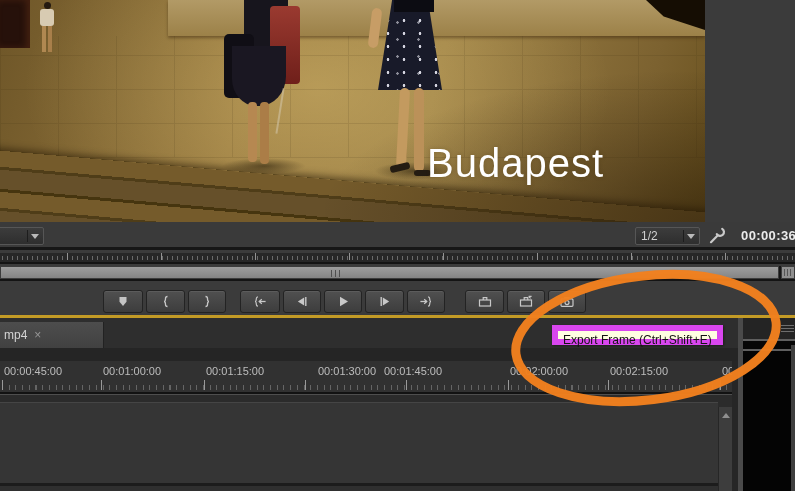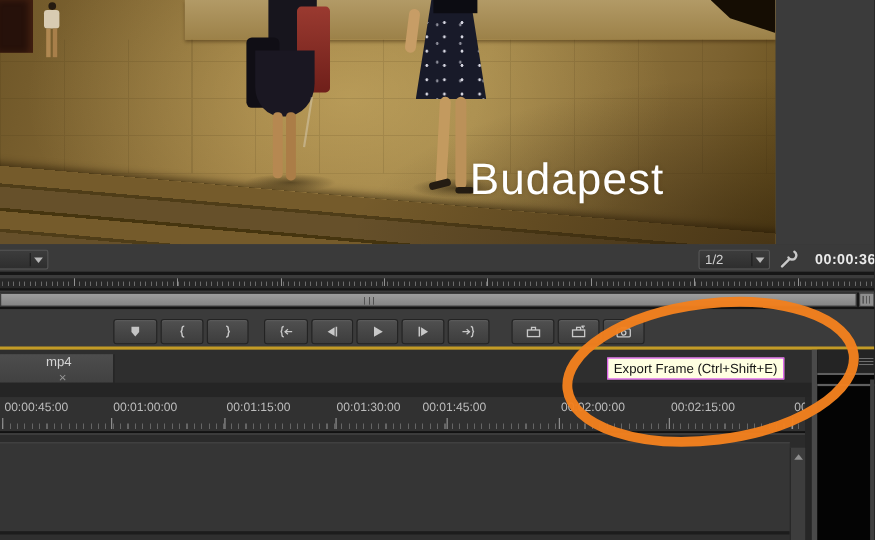--- a/index.html
+++ b/index.html
@@ -88,21 +88,21 @@
   .transport{position:absolute;left:0;top:279px;width:795px;height:36px;background:#3b3b3b;border-top:2px solid #141414;}
   .btn{position:absolute;top:9px;height:23px;background:linear-gradient(#505050,#3d3d3d);
        border:1px solid #232323;border-radius:3px;display:flex;align-items:center;justify-content:center;
        box-shadow:inset 0 1px 0 rgba(255,255,255,.07);}
   .btn svg{display:block;}
   .focus-line{position:absolute;left:0;top:315px;width:795px;height:3px;background:#c39b26;}
 
   
   .tabbar{position:absolute;left:0;top:318px;width:795px;height:30px;background:#2e2e2e;}
   .tab{position:absolute;left:0;top:4px;width:104px;height:26px;background:linear-gradient(#4d4d4d,#414141);
-       border-right:1px solid #222;display:flex;align-items:center;font-size:12px;color:#d4d4d4;padding-left:4px;flex-direction:column;}
+       border-right:1px solid #222;display:flex;align-items:center;font-size:12px;color:#d4d4d4;padding-left:4px;}
   .tab .close{margin-left:7px;color:#969696;font-size:12px;}
   .tl{position:absolute;left:0;top:348px;width:738px;height:143px;background:#2b2b2b;}
   .tl-top{position:absolute;left:0;top:0;width:100%;height:13px;background:#252525;}
   .tl-ruler{position:absolute;left:0;top:13px;width:732px;height:31px;background:#313131;overflow:hidden;}
   .rl{position:absolute;top:4px;font-size:11px;color:#bdbdbd;white-space:nowrap;}
   .minor-ticks{position:absolute;left:2px;right:0;bottom:2px;height:5px;
                background:repeating-linear-gradient(90deg,#656565 0 1px,transparent 1px 6.7px);}
   .mt{position:absolute;bottom:2px;width:1px;height:10px;background:#9a9a9a;}
   .tl-sep{position:absolute;left:0;top:44px;width:732px;height:2px;background:#121212;}
   .tl-sep2{position:absolute;left:0;top:46px;width:732px;height:1px;background:#4e4e4e;}
@@ -120,21 +120,21 @@
   .rp-top{position:absolute;left:0;top:0;width:100%;height:21px;background:#242424;}
   .rp-line1{position:absolute;left:0;top:21px;width:100%;height:2px;background:#5f5f5f;}
   .rp-mid{position:absolute;left:0;top:23px;width:100%;height:8px;background:#060606;}
   .rp-line2{position:absolute;left:0;top:31px;width:100%;height:2px;background:#5f5f5f;}
   .rp-grip{position:absolute;left:38px;top:5px;width:13px;height:9px;
            background:repeating-linear-gradient(0deg,#6e6e6e 0 1px,transparent 1px 3px);}
   .rp-border{position:absolute;right:0;top:27px;bottom:0;width:4px;background:#3f3f3f;}
 
   
   .tooltip{position:absolute;left:552px;top:325px;height:20px;line-height:18px;padding:0 5px;
-           background:#ffffe1;border:1px solid #d946ef;font-size:12px;color:#141414;white-space:nowrap;z-index:40;
+           background:#ffffe1;border:6px solid #d946ef;font-size:12px;color:#141414;white-space:nowrap;z-index:40;
            box-shadow:1px 1px 2px rgba(0,0,0,.35);}
   .anno{position:absolute;left:0;top:0;z-index:50;pointer-events:none;}
 </style>
 </head>
 <body>
 
 <div class="stage">
 
   <div class="video">
     <div class="v-glow"></div>
@@ -282,21 +282,21 @@
       <span class="close">×</span>
     </div>
   </div>
 
   <div class="tl">
     <div class="tl-top"></div>
     <div class="tl-ruler">
       <span class="rl" style="left:4px">00:00:45:00</span>
       <span class="rl" style="left:103px">00:01:00:00</span>
       <span class="rl" style="left:206px">00:01:15:00</span>
-      <span class="rl" style="left:306px">00:01:30:00</span>
+      <span class="rl" style="left:318px">00:01:30:00</span>
       <span class="rl" style="left:384px">00:01:45:00</span>
       <span class="rl" style="left:510px">00:02:00:00</span>
       <span class="rl" style="left:610px">00:02:15:00</span>
       <span class="rl" style="left:722px">00:02:30:00</span>
       <div class="minor-ticks"></div>
       <div class="mt" style="left:2px"></div>
       <div class="mt" style="left:101px"></div>
       <div class="mt" style="left:204px"></div>
       <div class="mt" style="left:305px"></div>
       <div class="mt" style="left:406px"></div>

